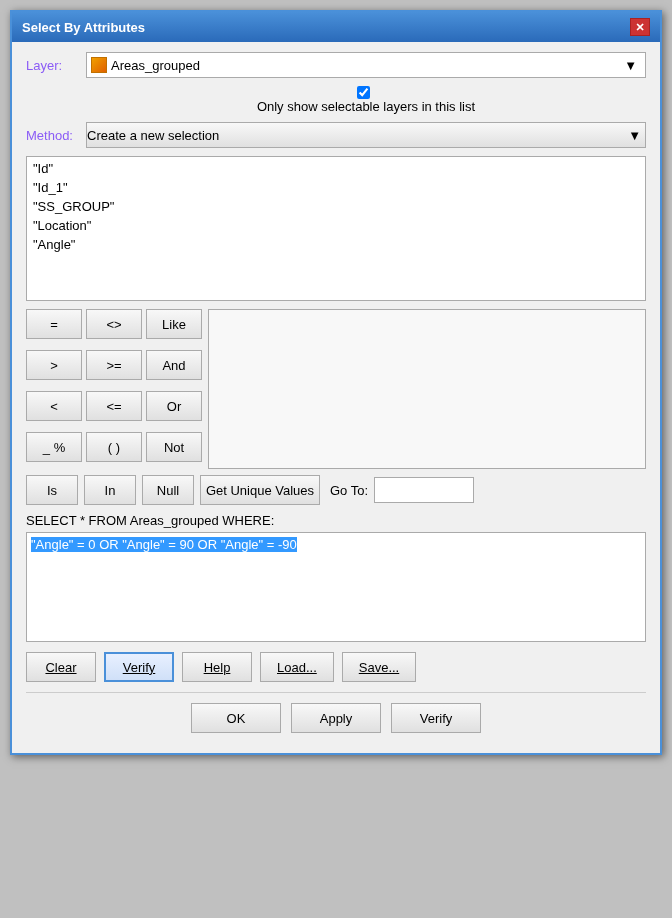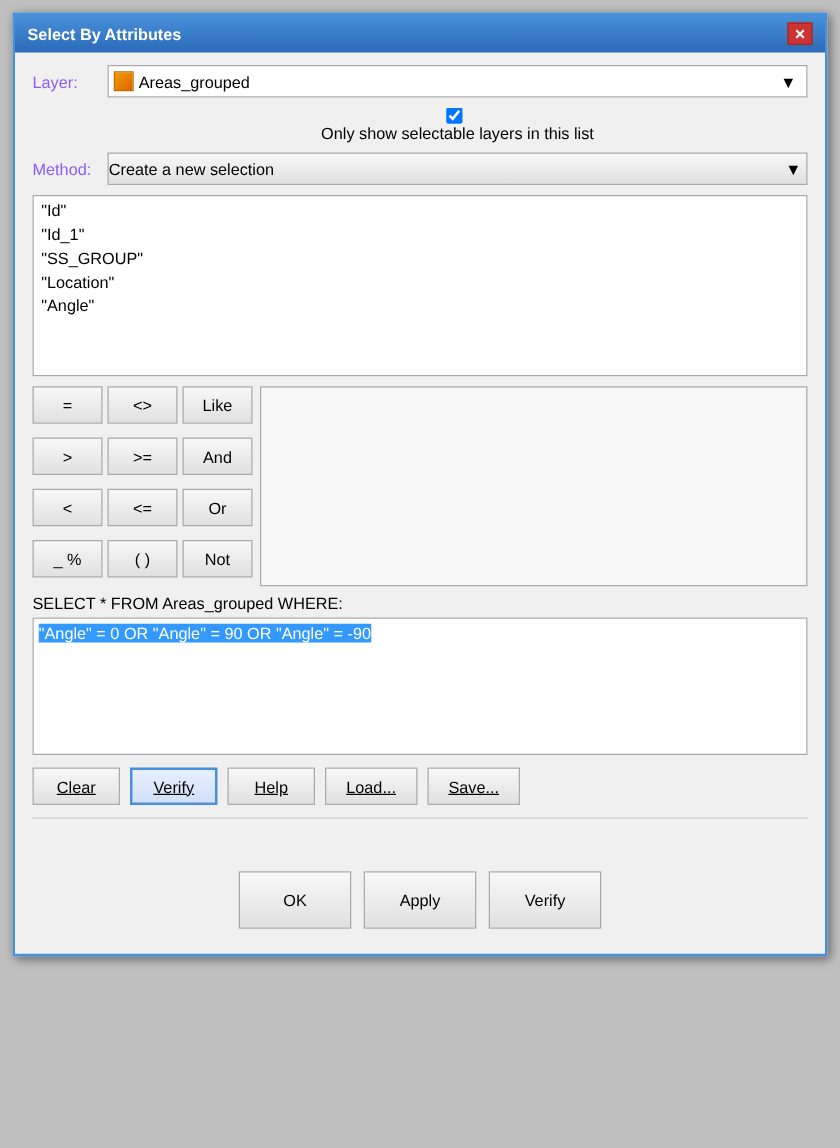--- a/index.html
+++ b/index.html
@@ -206,28 +206,27 @@
     }
 
     .bottom-btn-row {
       display: flex;
       justify-content: center;
       gap: 10px;
       padding-bottom: 10px;
     }
 
     .bottom-btn {
-      height: 46px;
+      height: 30px;
       border: 1px solid #aaa;
       background: linear-gradient(to bottom, #f8f8f8, #e0e0e0);
       cursor: pointer;
       font-size: 13px;
       padding: 0 24px;
       min-width: 90px;
-      margin-top: 32px;
     }
 
     
     ::-webkit-scrollbar {
       width: 14px;
     }
     ::-webkit-scrollbar-track {
       background: #e8e8e8;
       border: 1px solid #ccc;
     }
@@ -299,20 +298,28 @@
         <button class="op-btn">Or</button>
 
         <button class="op-btn">_  %</button>
         <button class="op-btn">(  )</button>
         <button class="op-btn">Not</button>
       </div>
 
       <div class="values-panel"></div>
     </div>
 
+    <div class="bottom-ops">
+      <button class="op-btn">Is</button>
+      <button class="op-btn">In</button>
+      <button class="op-btn">Null</button>
+      <button class="op-btn btn-wide">Get Unique Values</button>
+      <span class="goto-label">Go To:</span>
+      <input class="goto-input" type="text" value="" style="">
+    </div>
 
     <div class="sql-label">SELECT * FROM Areas_grouped WHERE:</div>
 
     <div class="sql-textarea-wrapper">
       <div style="padding:4px;font-size:13px;font-family:inherit;">
         <span class="sql-selected">"Angle" = 0 OR "Angle" = 90 OR "Angle" = -90</span>
       </div>
     </div>
 
     <div class="button-row">

